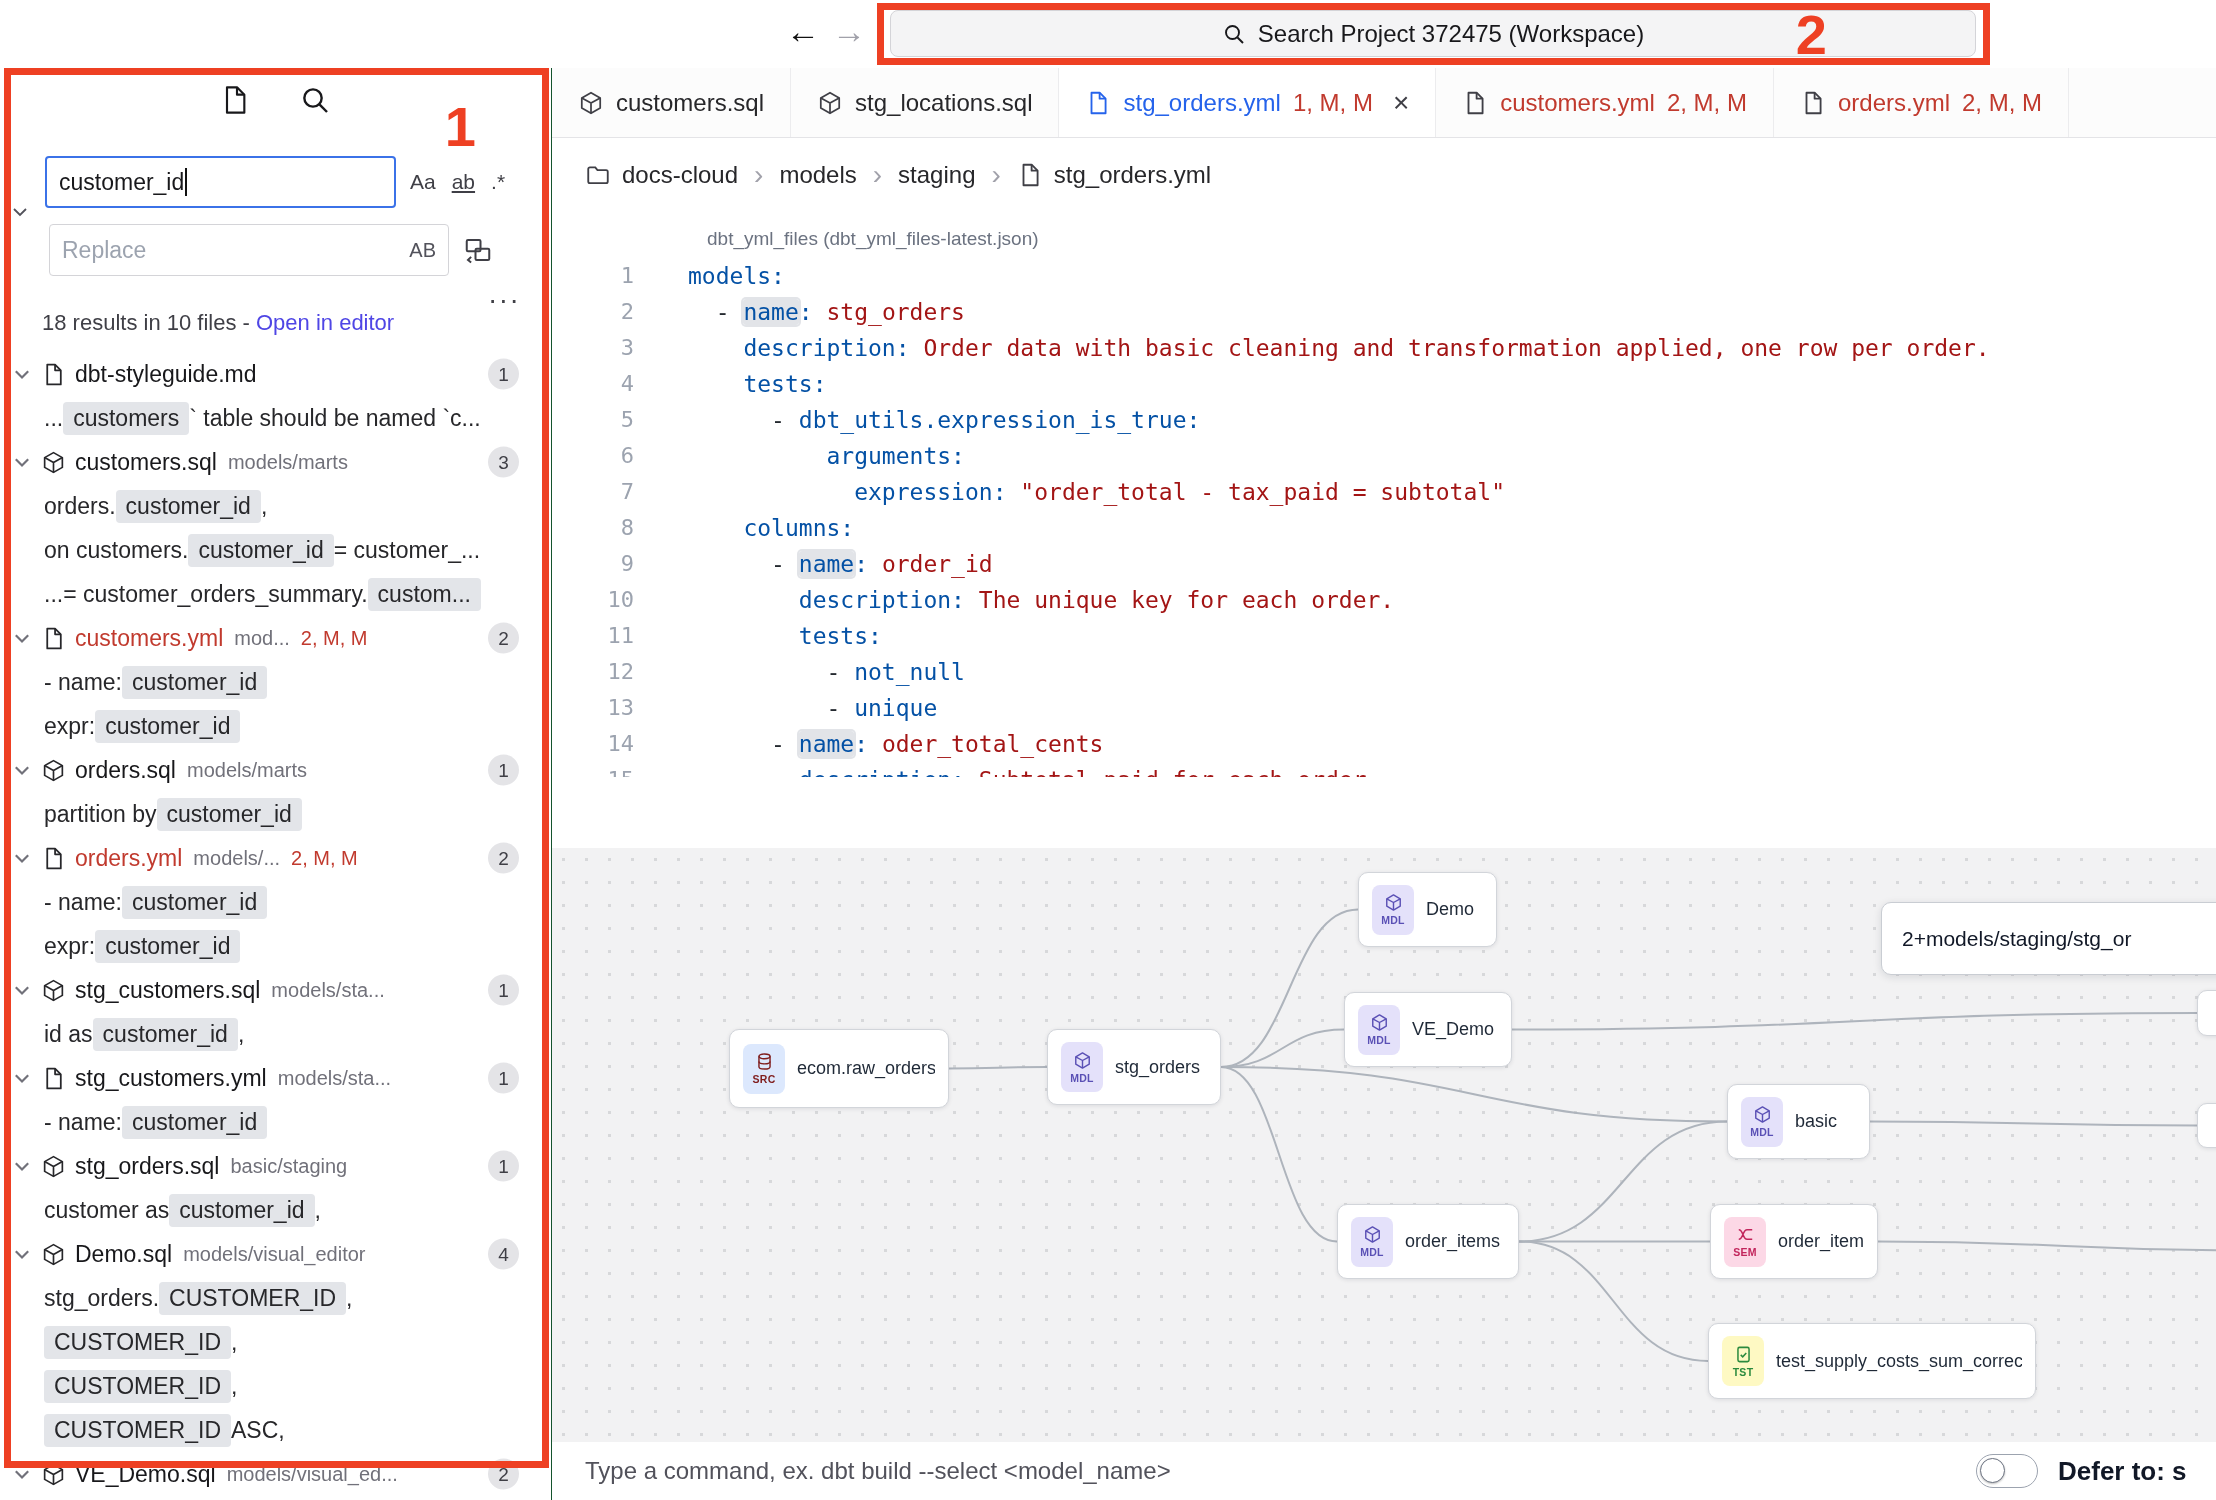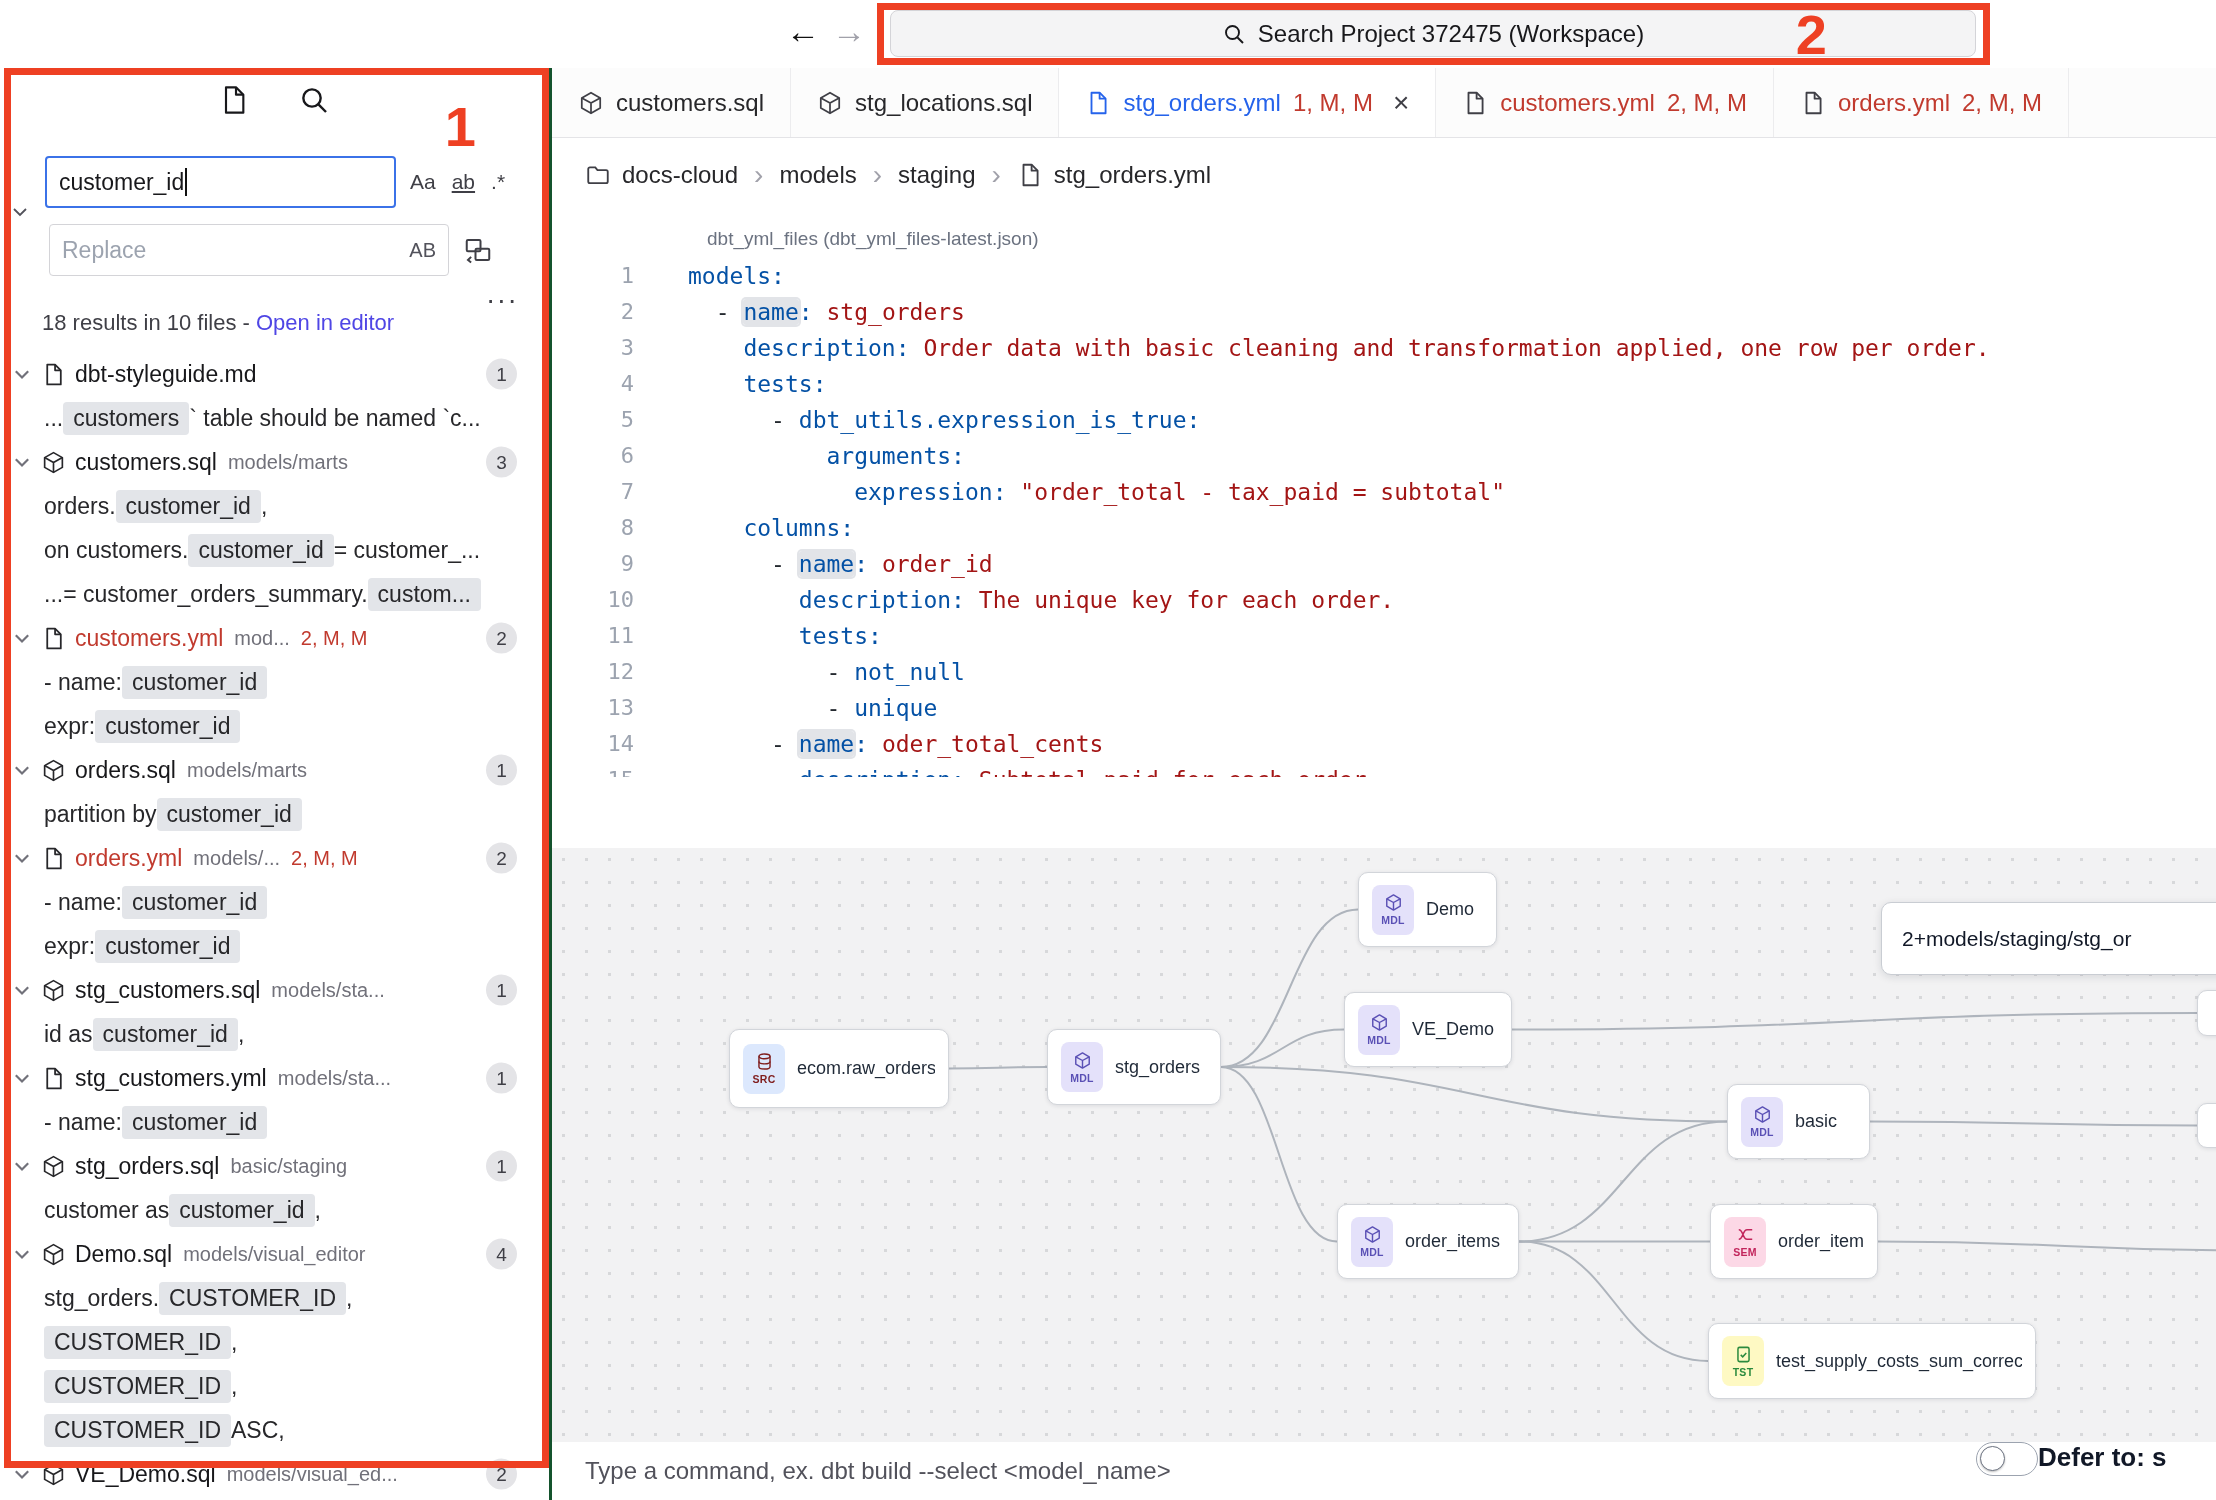--- a/index.html
+++ b/index.html
@@ -12,21 +12,21 @@
   .navarrow{position:absolute;top:12px;font-size:34px;color:#111;cursor:default}
   .nav-back{left:786px}
   .nav-fwd{left:832px;color:#a1a1aa}
   .proj-search{position:absolute;left:890px;top:10px;width:1086px;height:47px;background:#f4f4f5;
     border:1px solid #d4d4d8;border-radius:8px;display:flex;align-items:center;justify-content:center;
     gap:12px;font-size:24px;color:#18181b}
   .proj-search .svgic{width:24px;height:24px}
 
   
   .sidebar{position:absolute;top:68px;left:0;width:552px;bottom:0;background:#fff;
-    border-right:3px solid #14532d;overflow:hidden}
+    border-right:1px solid #14532d;overflow:hidden}
   .sb-icons{position:absolute;top:16px;left:0;width:100%;display:flex;justify-content:center;gap:46px}
   .sb-iconbtn{width:34px;height:34px;color:#18181b}
   .sb-iconbtn .svgic{width:32px;height:32px}
   .find-row{position:absolute;top:88px;left:45px;display:flex;align-items:center}
   .find-input{width:351px;height:52px;border:2.5px solid #3b72e8;border-radius:4px;background:#fff;
     display:flex;align-items:center;padding:0 12px;font-size:23px;color:#18181b}
   .caret{display:inline-block;width:2px;height:28px;background:#111;margin-left:1px}
   .find-opts{display:flex;gap:16px;margin-left:14px;align-items:center}
   .opt-btn{font-size:21px;color:#3f3f46}
   .opt-word{text-decoration:underline}
@@ -110,21 +110,21 @@
   .chip-mdl{background:#e4e1fa;color:#5a50b5}
   .chip-src{background:#dce8fd;color:#7f1d1d}
   .chip-sem{background:#fcd8e6;color:#c2255c}
   .chip-tst{background:#fef9c3;color:#2b8a3e}
   .overlay-box{position:absolute;left:1329px;top:54px;width:356px;height:73px;background:#fff;
     border:1.5px solid #c9cdd3;border-radius:10px;box-shadow:0 2px 8px rgba(15,23,42,.12);z-index:3;
     font-size:21px;color:#111827;display:flex;align-items:center;padding:0 20px;white-space:nowrap;overflow:hidden}
 
   .cmdbar{position:absolute;top:1374px;left:0;right:0;height:58px;background:#fff;display:flex;align-items:center}
   .cmd-placeholder{margin-left:33px;font-size:24px;color:#52525b;white-space:nowrap}
-  .cmd-right{position:absolute;right:0;top:0;height:58px;display:flex;
+  .cmd-right{position:absolute;right:0;top:0;height:58px;display:flex;align-items:center;gap:20px;
     overflow:hidden;width:240px}
   .toggle{width:62px;height:34px;border-radius:17px;border:1.5px solid #9ca3af;background:#fff;
     position:relative;flex:none}
   .knob{position:absolute;left:3px;top:2.5px;width:25px;height:25px;border-radius:50%;background:#fff;
     border:1.5px solid #6b7280;box-shadow:0 1px 2px rgba(0,0,0,.25)}
   .defer{font-size:26px;font-weight:700;color:#111827;white-space:nowrap}
 
   
   .annot-box{position:absolute;border:7px solid #ee4023;z-index:50;pointer-events:none}
   .box1{left:4px;top:68px;width:545px;height:1400px}

